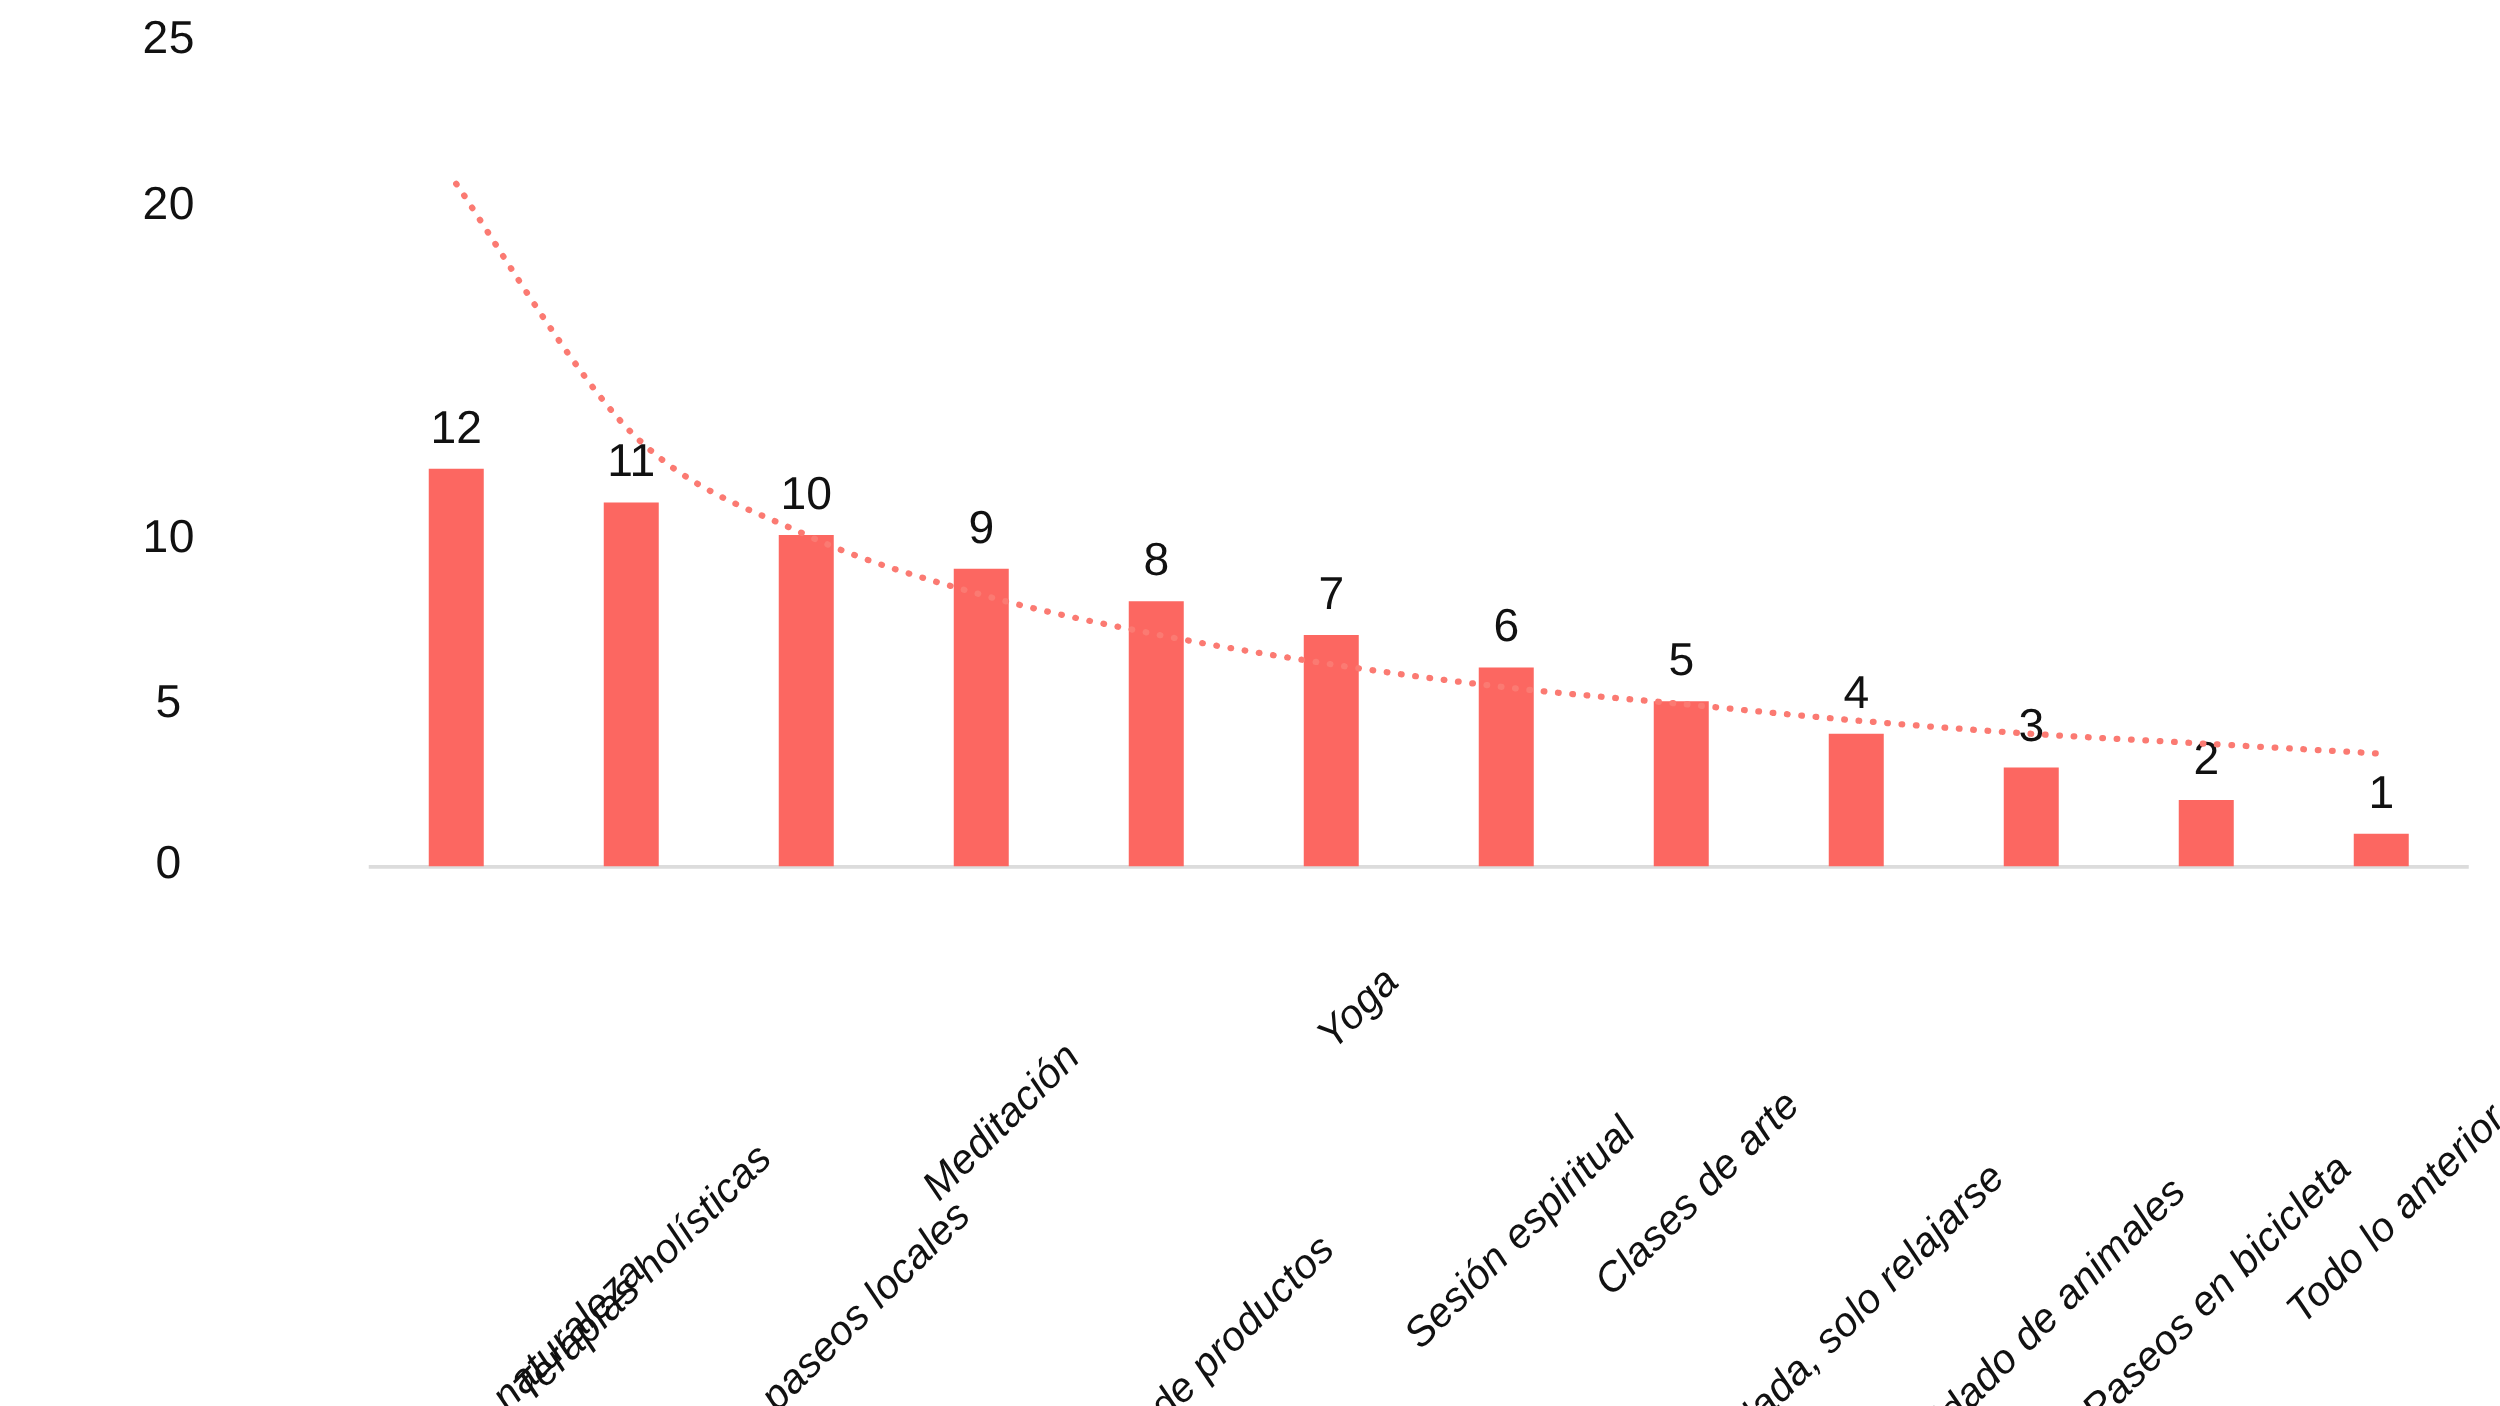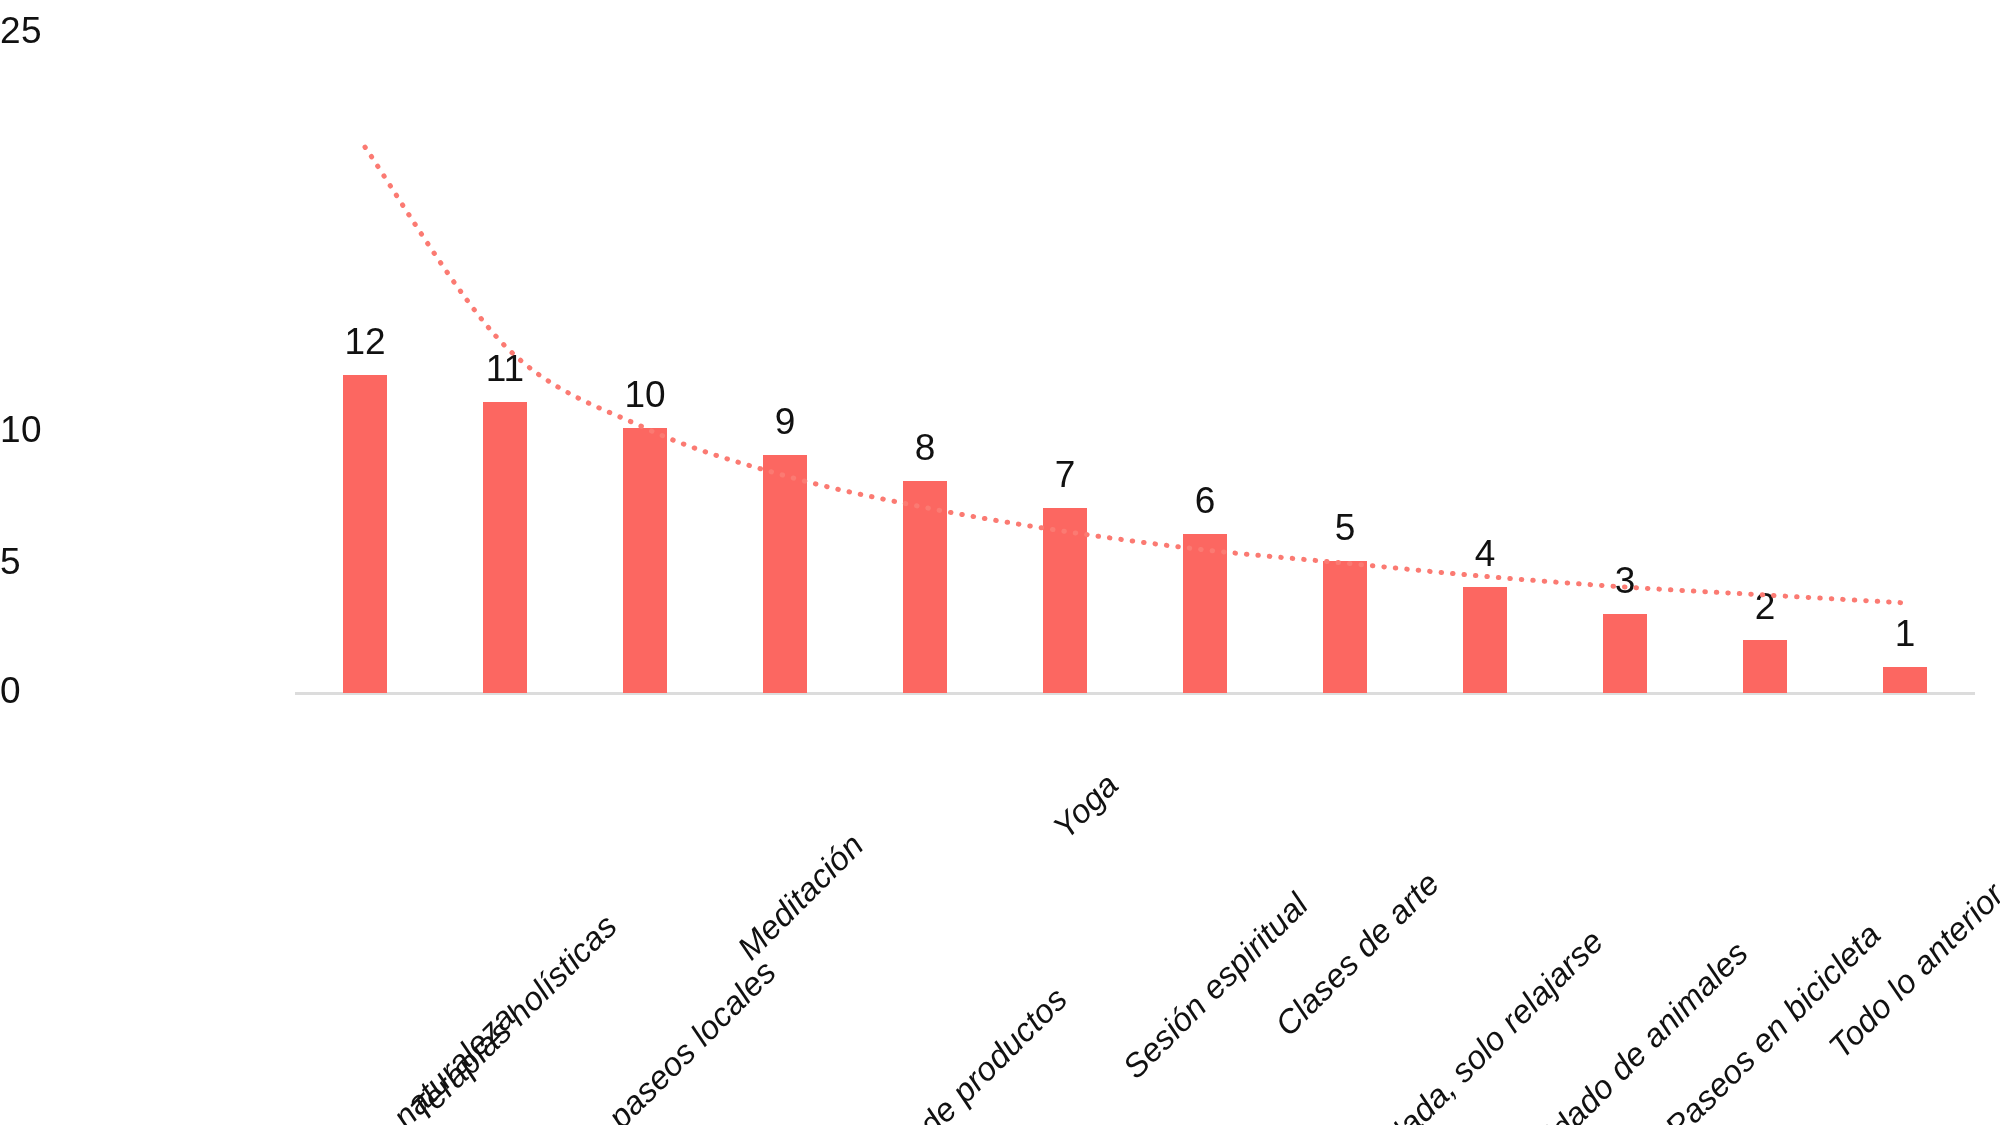--- a/index.html
+++ b/index.html
@@ -28,21 +28,21 @@
     left: 0;
     top: 0;
     width: 270px;
     height: 1125px;
     pointer-events: none;
   }
   .y-tick-label {
     position: absolute;
     right: 0;
     width: 270px;
-    text-align: left;
+    text-align: center;
     font-family: "Liberation Sans", sans-serif;
     font-size: 37px;
     font-weight: 400;
     color: #111111;
     letter-spacing: 0.5px;
     line-height: 1;
     transform: translateY(-50%);
   }
 
   
@@ -123,20 +123,21 @@
     transform: translateX(-100%);
   }
 </style>
 </head>
 <body>
 
 <div id="chart-root">
 
   <div class="y-axis-labels">
     <div class="y-tick-label" style="top:30px;">25</div>
+    <div class="y-tick-label" style="top:163px;">20</div>
     <div class="y-tick-label" style="top:429px;">10</div>
     <div class="y-tick-label" style="top:561px;">5</div>
     <div class="y-tick-label" style="top:690px;">0</div>
   </div>
 
   <div class="plot-area">
     <div class="axis-baseline"></div>
 
     <div class="bars-layer" id="bars-layer">
         <div class="bar" style="left: 343px; height: 318px; background: rgb(252, 103, 97);"></div>

